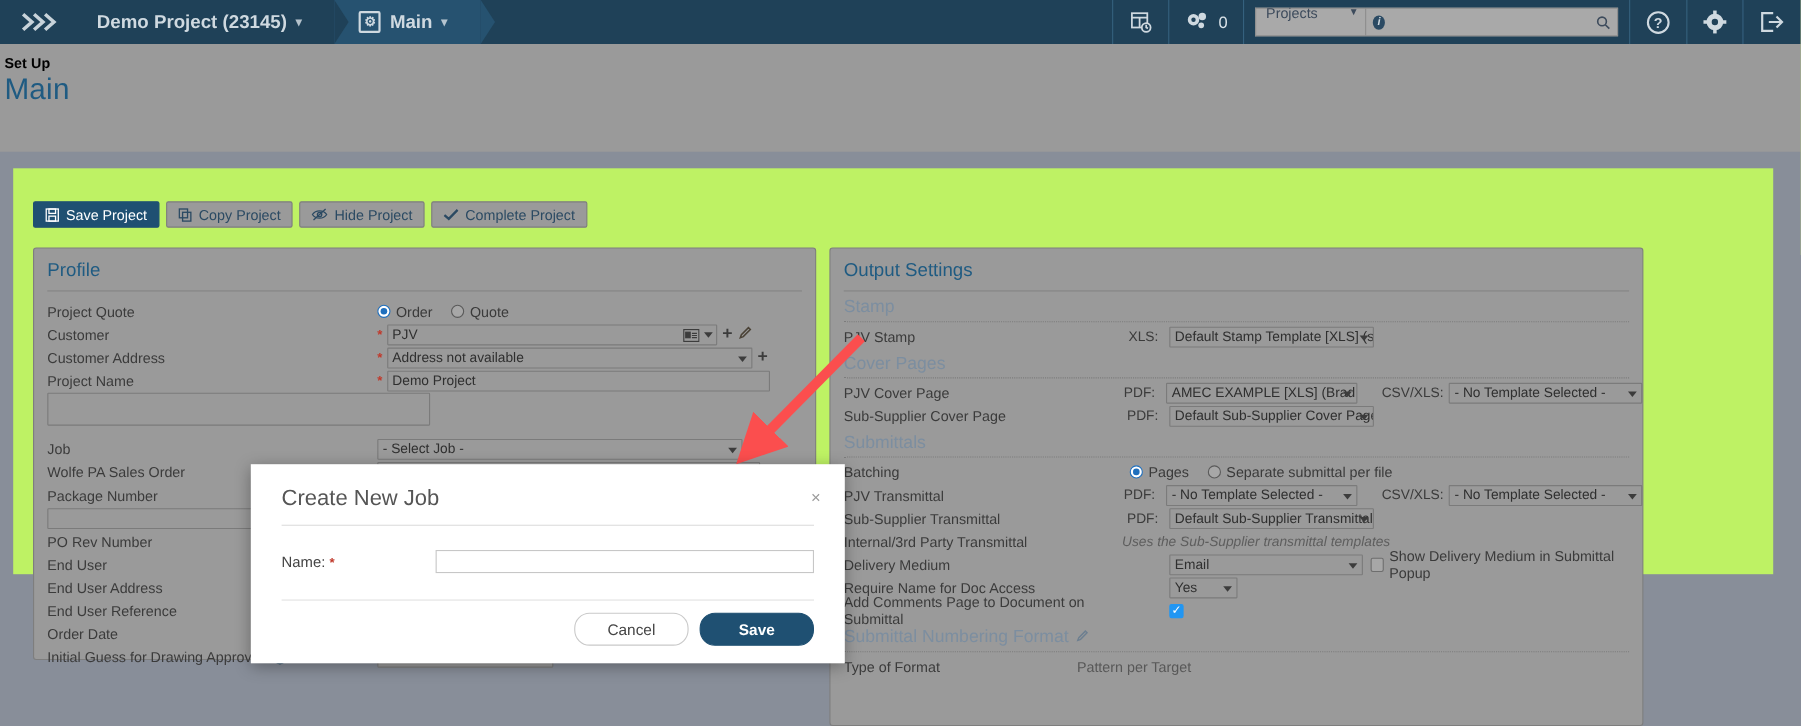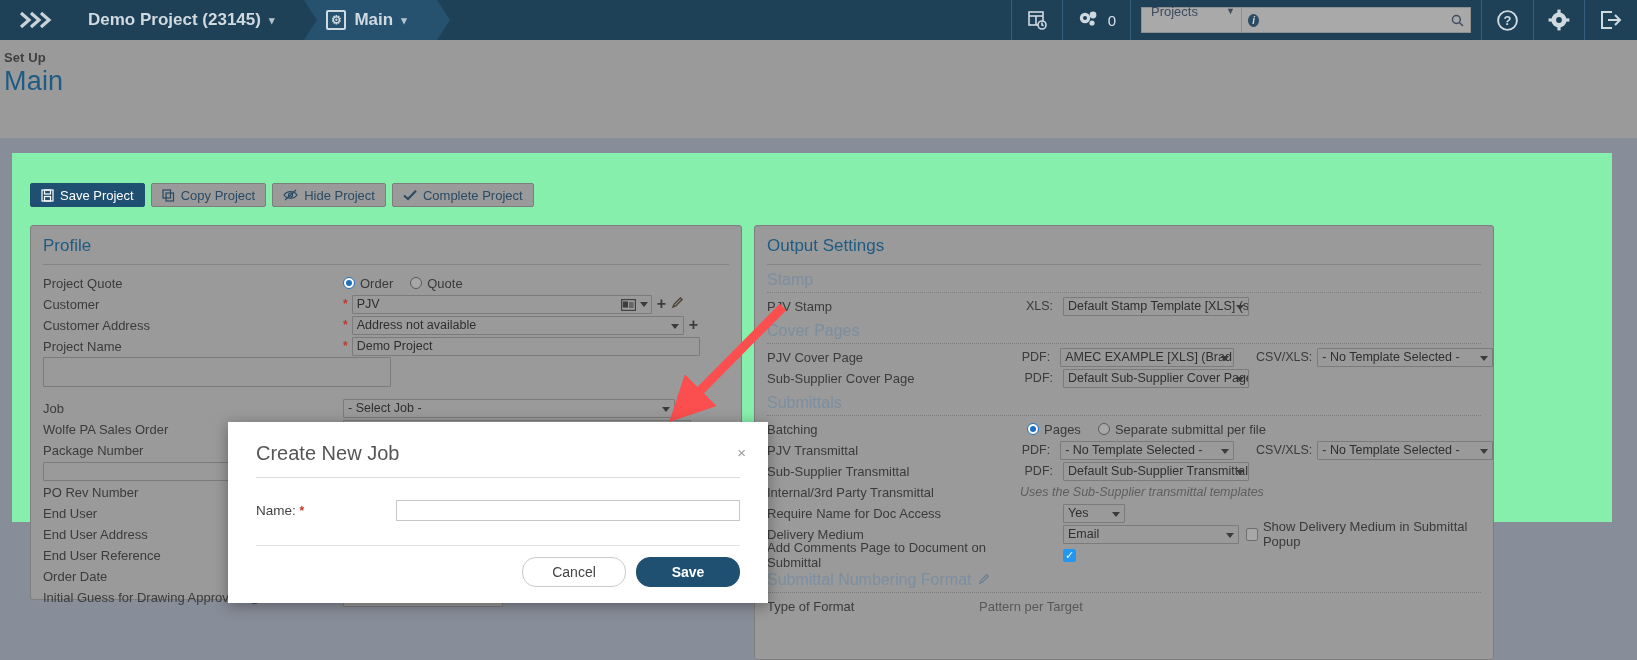--- a/index.html
+++ b/index.html
@@ -68,30 +68,30 @@
   .search-field input{
     border:none;background:transparent;outline:none;flex:1;font-size:13px;
     font-family:"Liberation Sans",sans-serif;color:#2c3a48;
   }
 
   
   .pagehead{
     position:absolute; left:0; top:40px; width:1637px; height:98px;
     background:#9a9a9a; padding:10px 0 0 4px;
   }
-  .ph-sup{ font-size:13px; color:#404040; font-weight:bold; letter-spacing:.1px;}
+  .ph-sup{ font-size:13px; color:#000000; font-weight:bold; letter-spacing:.1px;}
   .ph-title{ font-size:27px; color:#1f5b82; margin-top:1px; letter-spacing:.2px;}
 
   .band{
     position:absolute; left:0; top:138px; width:1637px; height:522px;
     background:#888e99;
   }
   .content{
     position:absolute; left:12px; top:153px; width:1600px; height:369px;
-    background:#86efac;
+    background:#bef264;
   }
 
   
   .btnbar{ position:absolute; left:18px; top:30px; display:flex; gap:6px; }
   .tbtn{
     height:24px; display:flex; align-items:center; gap:6px;
     padding:0 10px; font-size:13px; border:1px solid #7d7d7d;
     background:#9a9a9a; color:#2b4a63; cursor:pointer; border-radius:2px;
   }
   .tbtn.primary{ background:#1f5072; color:#fff; border-color:#1f5072; }
@@ -529,33 +529,33 @@
         <span>Default Sub-Supplier Transmittal</span>
       </span>
     </div>
 
     <div class="row">
       <span class="lbl" style="width:248px">Internal/3rd Party Transmittal</span>
       <span class="italic-note" style="margin-left:5px">Uses the Sub-Supplier transmittal templates</span>
     </div>
 
     <div class="row">
+      <span class="lbl" style="width:248px">Delivery Medium</span>
+      <span class="sel" style="width:186px;margin-left:48px">
+        <span>Email</span>
+      </span>
+      <span class="cbx" style="margin-left:7px"></span>
+      <span style="margin-left:5px">Show Delivery Medium in Submittal Popup</span>
+    </div>
+
+    <div class="row">
       <span class="lbl" style="width:248px">Require Name for Doc Access</span>
       <span class="sel" style="width:62px;margin-left:48px">
         <span>Yes</span>
       </span>
-    </div>
-
-    <div class="row">
-      <span class="lbl" style="width:248px">Delivery Medium</span>
-      <span class="sel" style="width:186px;margin-left:48px">
-        <span>Email</span>
-      </span>
-      <span class="cbx" style="margin-left:7px"></span>
-      <span style="margin-left:5px">Show Delivery Medium in Submittal Popup</span>
     </div>
 
     <div class="row">
       <span class="lbl" style="width:248px">Add Comments Page to Document on Submittal</span>
       <span class="cbx on" style="margin-left:48px">✓</span>
     </div>
 
     <div class="subhead">
       <span>Submittal Numbering Format</span>
       <span>

